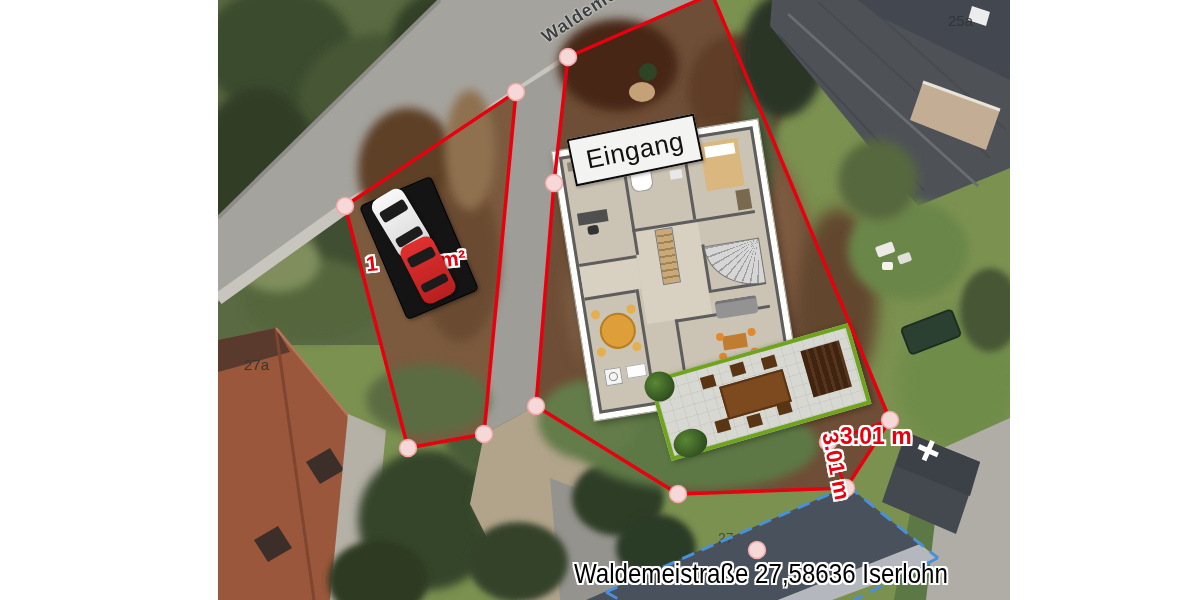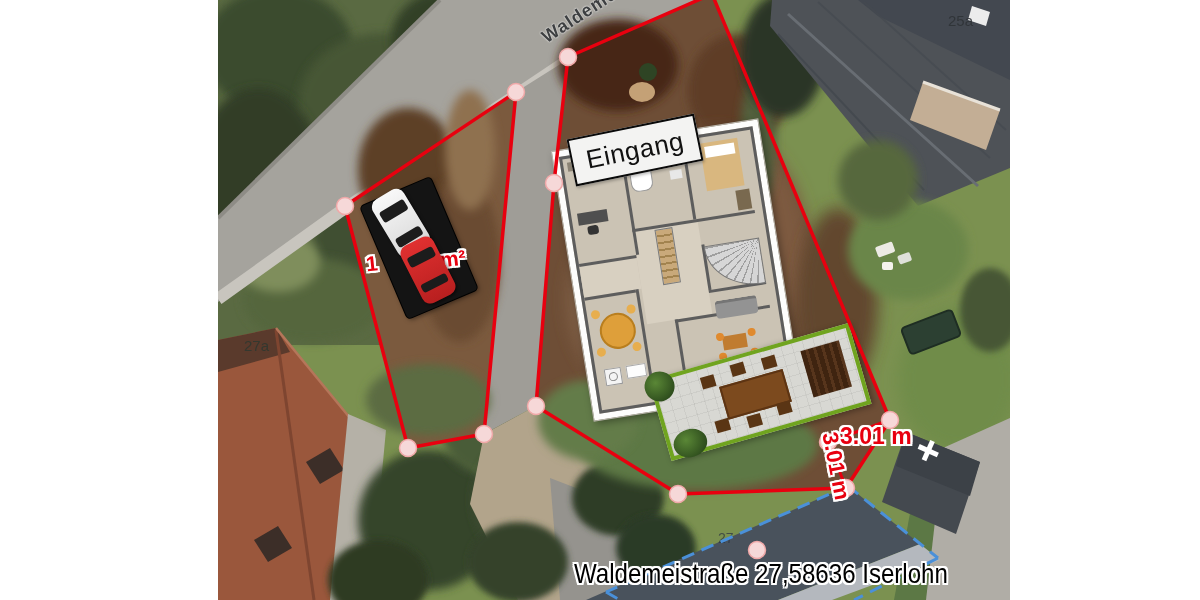--- a/index.html
+++ b/index.html
@@ -164,21 +164,21 @@
       <g>
         <polygon points="368,600 630,486 702,544 560,600" fill="#49525c"></polygon>
         <polygon points="560,600 702,544 722,560 614,600" fill="#b4b8be"></polygon>
       </g>
     </svg>
 
     <div class="abs halo-soft" style="left:320px;top:30px;transform:rotate(-33deg);transform-origin:0 0;
          font-size:18px;font-weight:bold;color:#3d3f41;letter-spacing:1px;z-index:6;">Waldemeist</div>
 
     <div class="abs hn" style="left:730px;top:12px;z-index:8;opacity:.9;">25a</div>
-    <div class="abs hn" style="left:26px;top:337px;z-index:8;color:#34382f;">27a</div>
+    <div class="abs hn" style="left:26px;top:356px;z-index:8;color:#34382f;">27a</div>
     <div class="abs hn" style="left:500px;top:530px;z-index:8;font-size:14px;color:#2e3742;opacity:.75;">27</div>
 
     <div class="abs pad" style="left:163px;top:187px;width:76px;height:122px;transform:rotate(-23deg);z-index:10;"></div>
 
     <span class="abs red-label halo" style="left:148px;top:252px;font-size:21px;transform:rotate(-6deg);z-index:11;">1</span>
     <span class="abs red-label halo" style="left:222px;top:247px;font-size:21px;transform:rotate(-6deg);z-index:11;">m²</span>
 
     <div class="abs car" style="left:165px;top:190px;width:36px;height:66px;transform:rotate(-31deg);
          background:linear-gradient(180deg,#f8f8f8,#d8d8d8);box-shadow:1px 2px 3px rgba(0,0,0,.5);z-index:12;">
       <div class="win" style="top:13px;height:12px;"></div>

